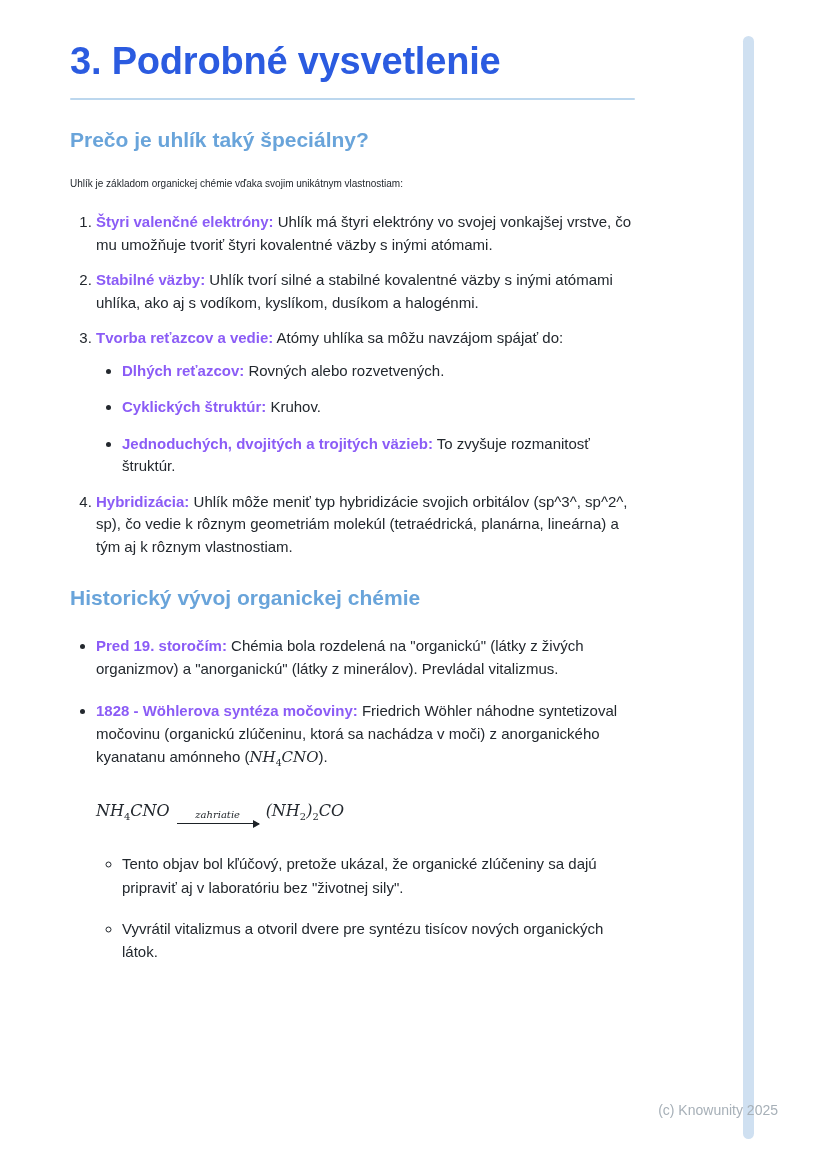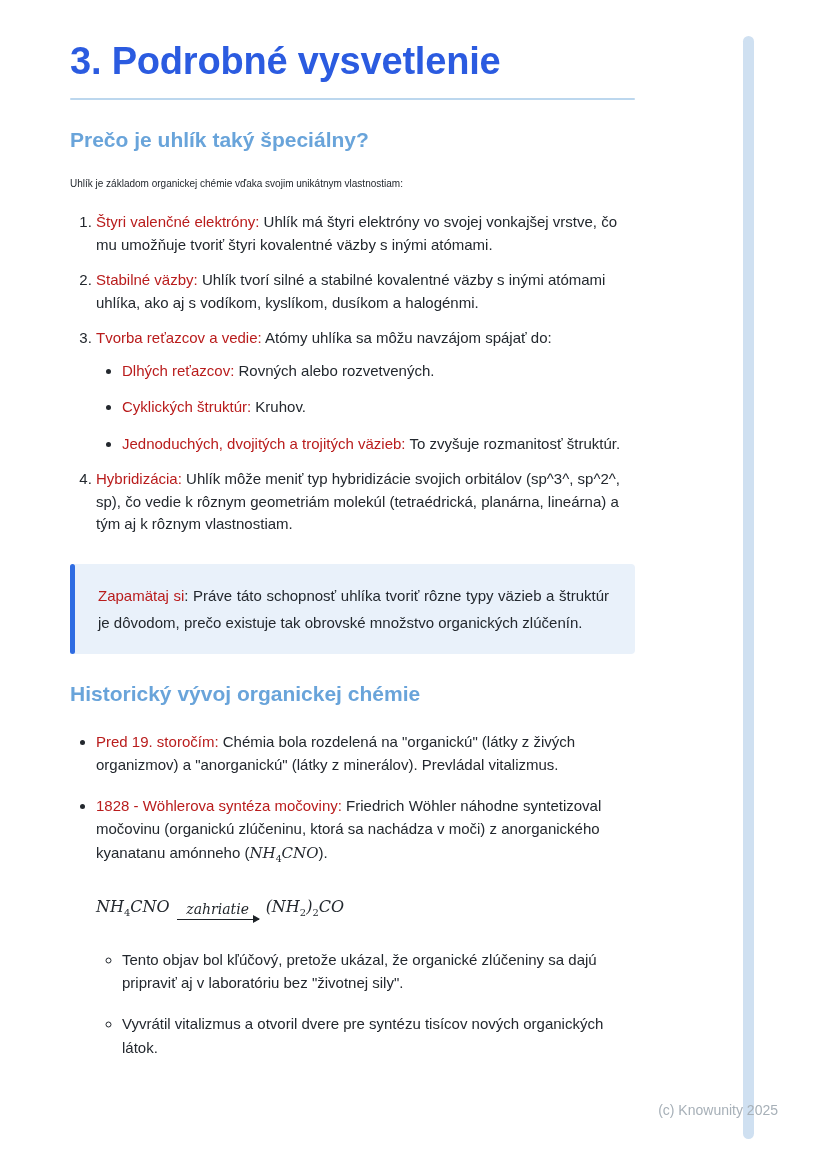--- a/index.html
+++ b/index.html
@@ -27,21 +27,21 @@
     color: var(--heading-blue, #69a4da);
     margin-top: 28px;
   }
   p.intro { font-size: 10px; line-height: 1.5; margin-top: 24px; }
   ol.num-list { margin-top: 20px; padding-left: 26px; }
   ol.num-list > li { font-size: 15px; line-height: 1.5; margin-top: 13px; }
   ol.num-list > li:first-child { margin-top: 0; }
   ul.disc-list { list-style-type: disc; margin-top: 10px; padding-left: 26px; }
   ul.disc-list > li { font-size: 15px; line-height: 1.5; margin-top: 14px; }
   ul.disc-list > li:first-child { margin-top: 0; }
-  strong { font-weight: 400; color: #b91c1c; }
+  strong { font-weight: 700; color: #8b5cf6; }
 
   .callout {
     position: relative; margin-top: 28px;
     background: var(--callout-bg, #e9f1fa);
     border-radius: 4px;
     padding: 18px 26px 18px 28px;
   }
   .callout::before {
     content: ""; position: absolute; left: 0; top: 0; bottom: 0;
     width: 5px; background: var(--callout-border, #2f6ce2);
@@ -65,21 +65,21 @@
   .equation {
     margin: 30px 0 28px 0; text-align: left;
     font-family: "DejaVu Serif", serif; font-size: 16px;
   }
   .xarrow {
     display: inline-flex; flex-direction: column; align-items: center;
     vertical-align: -2px; margin: 0 7px;
   }
   .xarrow-label {
     font-family: "DejaVu Serif", serif; font-style: italic;
-    font-size: 14px; line-height: 1; margin-bottom: 3px; color: #1d2227;
+    font-size: 10px; line-height: 1; margin-bottom: 3px; color: #1d2227;
   }
   .xarrow-line { position: relative; width: 82px; height: 1.2px; background: #1d2227; }
   .xarrow-line::after {
     content: ""; position: absolute; right: -1px; top: -3.4px;
     border-left: 7px solid #1d2227;
     border-top: 4px solid transparent;
     border-bottom: 4px solid transparent;
   }
 
   .side-scrollbar {
@@ -113,23 +113,20 @@
       <li><strong>Tvorba reťazcov a vedie:</strong><span> Atómy uhlíka sa môžu navzájom spájať do:</span>
         <ul class="disc-list">
           <li><strong>Dlhých reťazcov:</strong><span> Rovných alebo rozvetvených.</span></li>
           <li><strong>Cyklických štruktúr:</strong><span> Kruhov.</span></li>
           <li><strong>Jednoduchých, dvojitých a trojitých väzieb:</strong><span> To zvyšuje rozmanitosť štruktúr.</span></li>
         </ul>
       </li>
       <li><strong>Hybridizácia:</strong><span> Uhlík môže meniť typ hybridizácie svojich orbitálov (sp^3^, sp^2^, sp), čo vedie k rôznym geometriám molekúl (tetraédrická, planárna, lineárna) a tým aj k rôznym vlastnostiam.</span></li>
     </ol>
 
-    <div class="callout">
-      <p><strong>Zapamätaj si</strong><span>: Práve táto schopnosť uhlíka tvoriť rôzne typy väzieb a štruktúr je dôvodom, prečo existuje tak obrovské množstvo organických zlúčenín.</span></p>
-    </div>
 
     <h2>Historický vývoj organickej chémie</h2>
 
     <ul class="hist-list">
       <li><strong>Pred 19. storočím:</strong><span> Chémia bola rozdelená na "organickú" (látky z živých organizmov) a "anorganickú" (látky z minerálov). Prevládal vitalizmus.</span></li>
       <li><strong>1828 - Wöhlerova syntéza močoviny:</strong><span> Friedrich Wöhler náhodne syntetizoval močovinu (organickú zlúčeninu, ktorá sa nachádza v moči) z anorganického kyanatanu amónneho (</span><span class="math"><span>NH</span><sub>4</sub><span>CNO</span></span><span>).</span>
 
         <div class="equation">
           <span class="math"><span>NH</span><sub>4</sub><span>CNO</span></span><span class="xarrow">
               <span class="xarrow-label">zahriatie</span>

